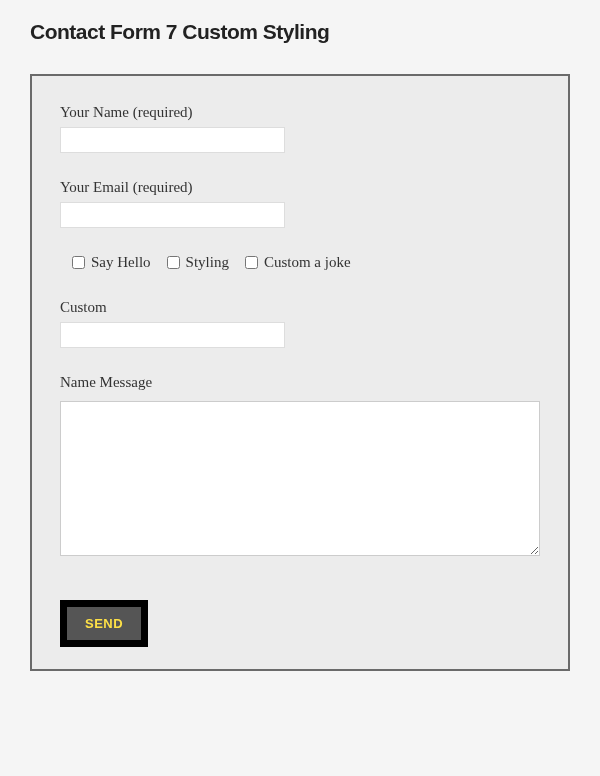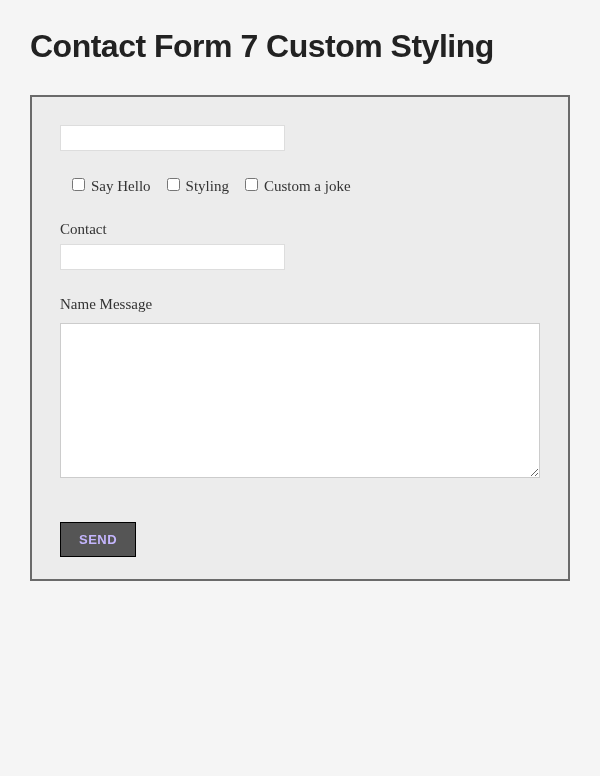--- a/index.html
+++ b/index.html
@@ -6,24 +6,23 @@
     body {
       font-family: Georgia, 'Times New Roman', serif;
       background: #f5f5f5;
       width: 600px;
       padding: 20px 30px;
       color: #333;
     }
     .page-title {
       font-family: 'Helvetica Neue', Helvetica, Arial, sans-serif;
       font-weight: bold;
-      font-size: 32px;
+      font-size: 21px;
       color: #222;
       margin-bottom: 30px;
-      margin-top: 8px;
       letter-spacing: -0.5px;
     }
     .form-container {
       border: 2px solid #6a6a6a;
       background: #ececec;
       padding: 28px 28px 22px 28px;
     }
     .form-group {
       margin-bottom: 26px;
     }
@@ -42,21 +41,21 @@
       padding: 4px 6px;
       font-size: 14px;
       font-family: inherit;
     }
     .checkbox-row {
       margin-top: 6px;
       padding-left: 12px;
     }
     .checkbox-item {
       display: inline-flex;
-      align-items: flex-start;
+      align-items: center;
       margin-right: 12px;
     }
     .checkbox-item input[type="checkbox"] {
       margin-right: 6px;
       width: 13px;
       height: 13px;
     }
     .checkbox-item span {
       font-size: 15px;
       color: #333;
@@ -68,62 +67,67 @@
       border: 1px solid #ccc;
       background: #fff;
       padding: 6px 8px;
       font-size: 14px;
       font-family: inherit;
       resize: both;
       margin-top: 4px;
     }
     .send-button {
       background: #555;
-      color: #c4b5fd;
-      border: 1px solid #000000;
+      color: #fde047;
+      border: 7px solid #000000;
       padding: 9px 18px;
       font-family: 'Helvetica Neue', Helvetica, Arial, sans-serif;
       font-weight: bold;
       font-size: 13px;
       letter-spacing: 0.5px;
       cursor: pointer;
       margin-top: 14px;
     }
   </style>
 </head>
 <body>
 
 <h1 class="page-title">Contact Form 7 Custom Styling</h1>
 
 <div class="form-container">
 
   <div class="form-group">
+    <label class="form-label">Your Name (required)</label>
     <input type="text" class="text-input" value="" style="">
   </div>
 
+  <div class="form-group">
+    <label class="form-label">Your Email (required)</label>
+    <input type="text" class="text-input" value="" style="">
+  </div>
 
   <div class="form-group">
     <div class="checkbox-row">
       <label class="checkbox-item">
         <input type="checkbox" style="">
         <span>Say Hello</span>
       </label>
       <label class="checkbox-item">
         <input type="checkbox" style="">
         <span>Styling</span>
       </label>
       <label class="checkbox-item">
         <input type="checkbox" style="">
         <span>Custom a joke</span>
       </label>
     </div>
   </div>
 
   <div class="form-group">
-    <label class="form-label">Contact</label>
+    <label class="form-label">Custom</label>
     <input type="text" class="text-input" value="" style="">
   </div>
 
   <div class="form-group">
     <label class="form-label">Name Message</label>
     <textarea class="textarea-input" style=""></textarea>
   </div>
 
   <button class="send-button">SEND</button>
 

